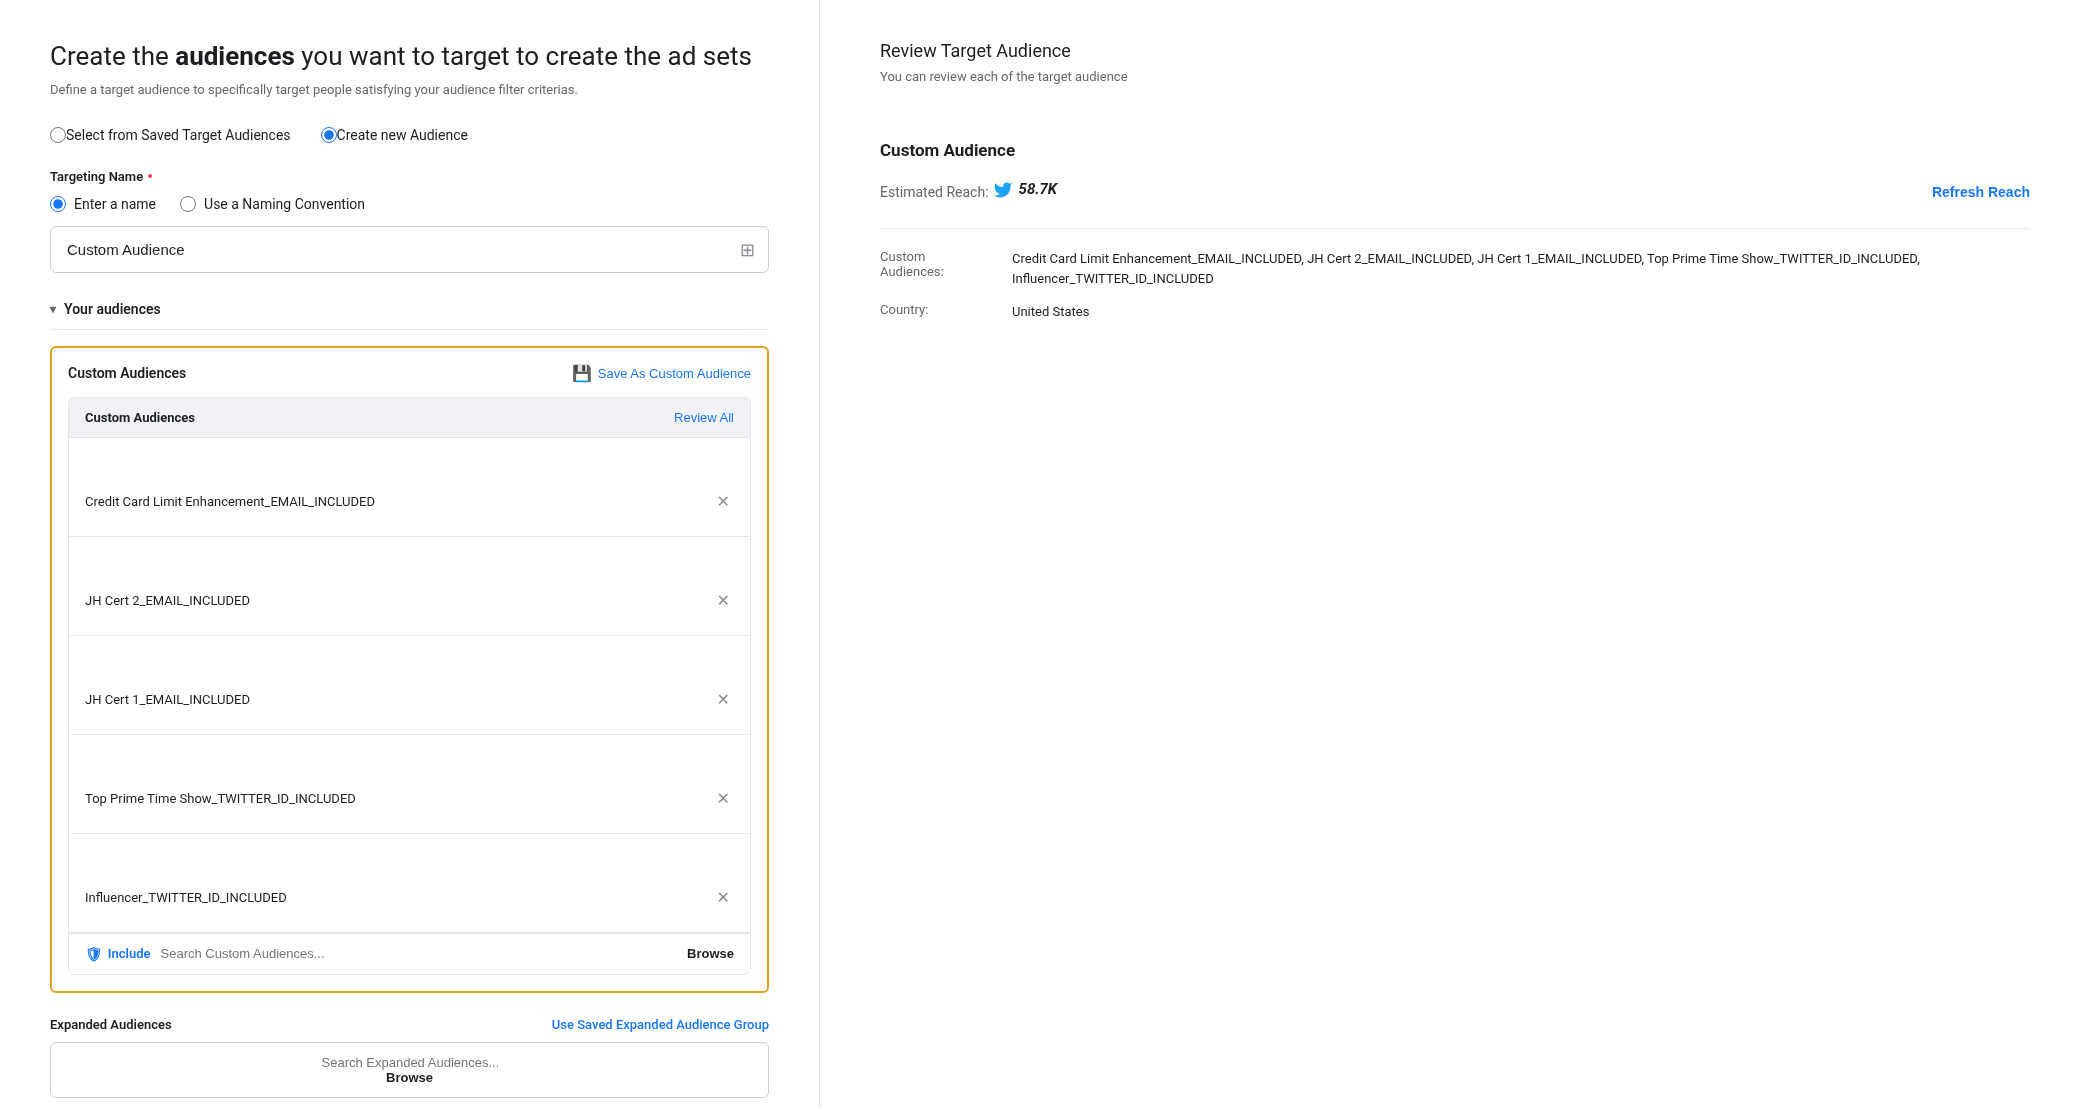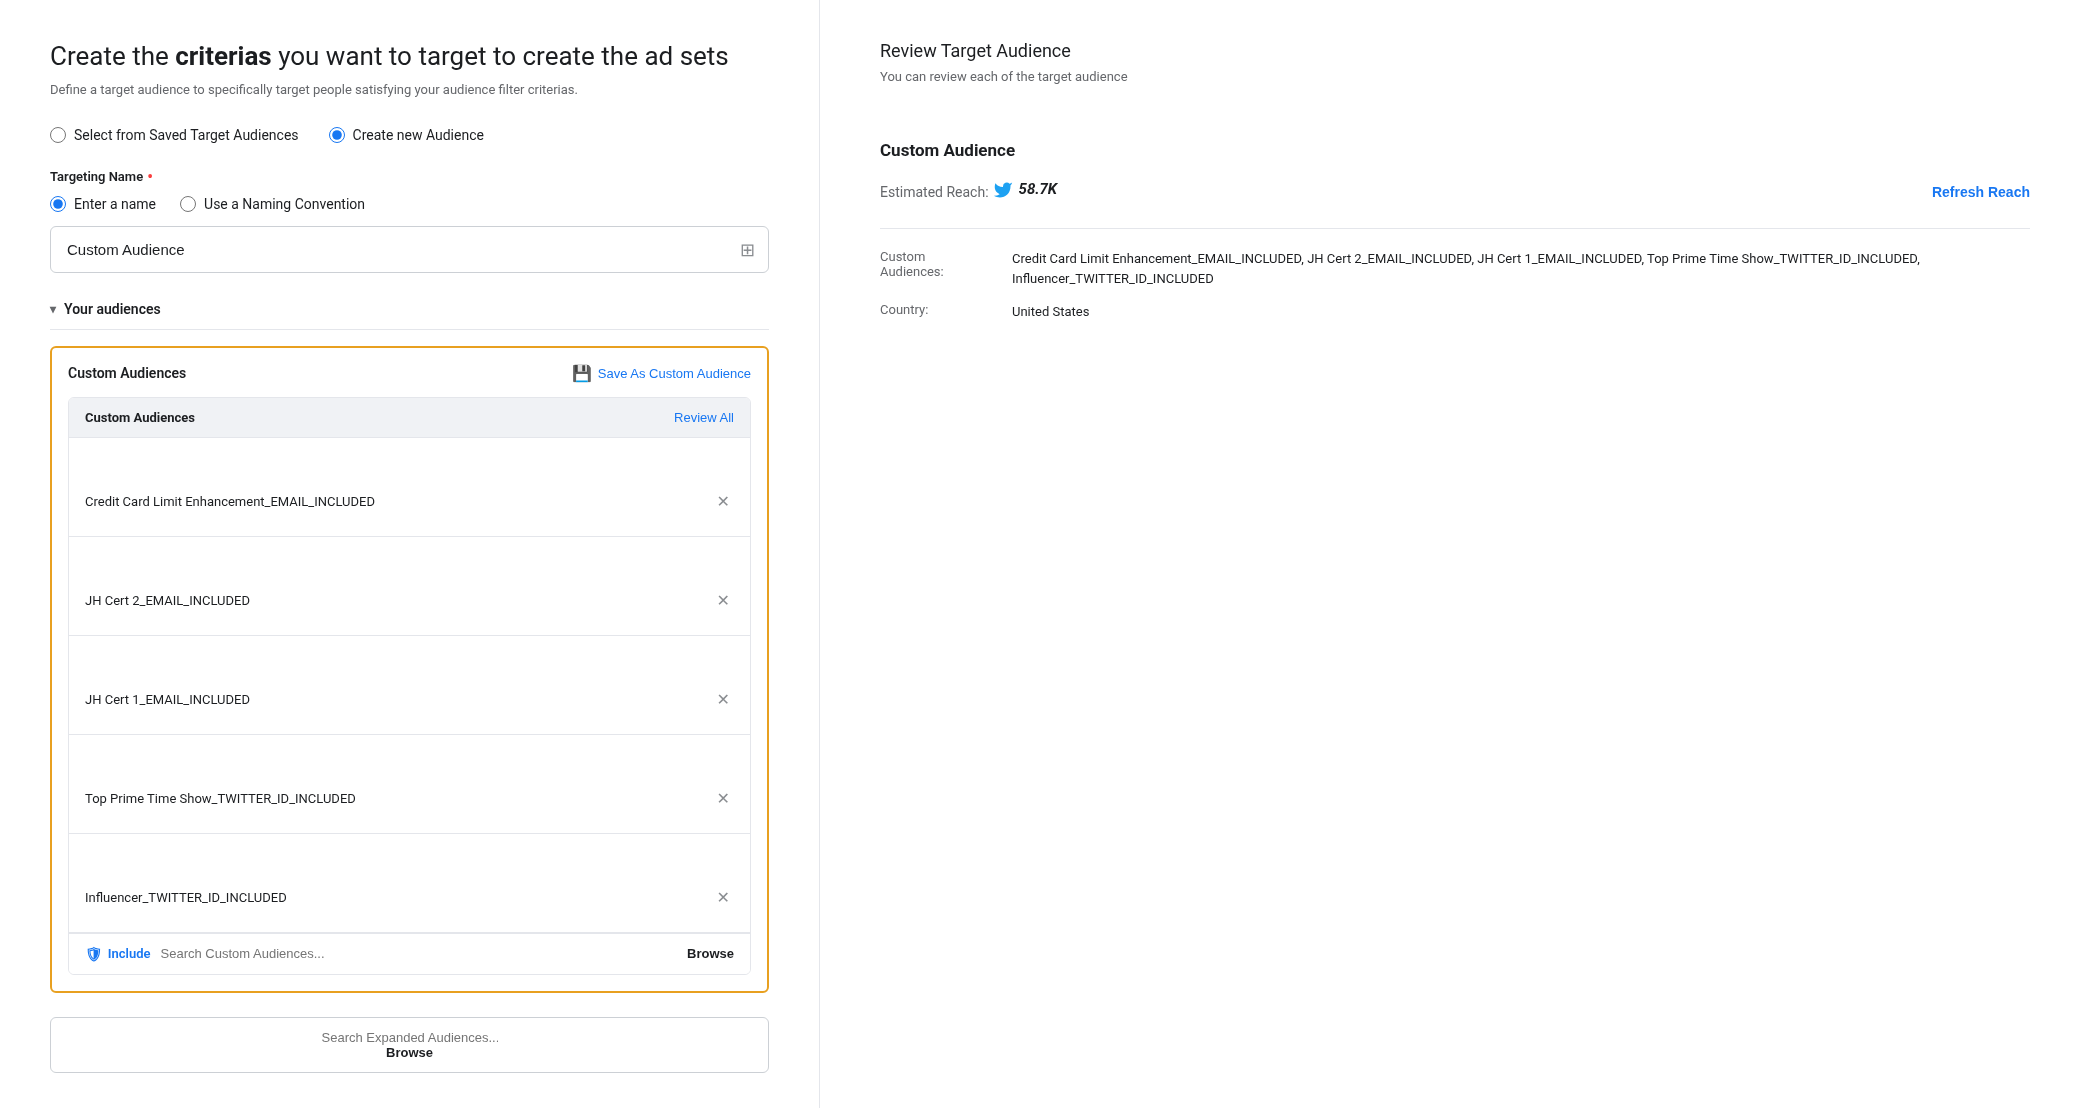--- a/index.html
+++ b/index.html
@@ -42,21 +42,20 @@
     }
     .radio-group {
       display: flex;
       align-items: center;
       gap: 30px;
       margin-bottom: 24px;
     }
     .radio-option {
       display: flex;
       align-items: flex-end;
-      gap: 8px;
       cursor: pointer;
     }
     .radio-option input[type="radio"] {
       width: 16px;
       height: 16px;
       accent-color: #1877f2;
       cursor: pointer;
     }
     .radio-option label {
       font-size: 14px;
@@ -388,21 +387,21 @@
     }
   </style>
 </head>
 <body>
 
 <div class="page-container">
 
   <div class="left-panel">
 
     <h1 class="page-title">
-      <span>Create the </span><strong>criterias</strong><span> you want to target to create the ad sets</span>
+      <span>Create the </span><strong>audiences</strong><span> you want to target to create the ad sets</span>
     </h1>
     <p class="page-subtitle">Define a target audience to specifically target people satisfying your audience filter criterias.</p>
 
     <div class="radio-group">
       <div class="radio-option">
         <input type="radio" id="saved" name="audience_type" style="">
         <label for="saved">Select from Saved Target Audiences</label>
       </div>
       <div class="radio-option">
         <input type="radio" id="create_new" name="audience_type" checked="" style="">
@@ -478,20 +477,24 @@
             <span class="shield-icon">🛡</span>
             <span>Include</span>
           </div>
           <input type="text" class="search-input" placeholder="Search Custom Audiences..." style="">
           <button class="browse-btn">Browse</button>
         </div>
       </div>
     </div>
 
     <div class="expanded-audiences-section">
+      <div class="expanded-audiences-header-row">
+        <span class="expanded-audiences-label">Expanded Audiences</span>
+        <a class="use-saved-link">Use Saved Expanded Audience Group</a>
+      </div>
       <div class="expanded-search-box">
         <input type="text" class="expanded-search-input" placeholder="Search Expanded Audiences..." style="">
         <button class="browse-btn-right">Browse</button>
       </div>
     </div>
 
   </div>
 
   <div class="right-panel">
     <h2 class="review-title">Review Target Audience</h2>

